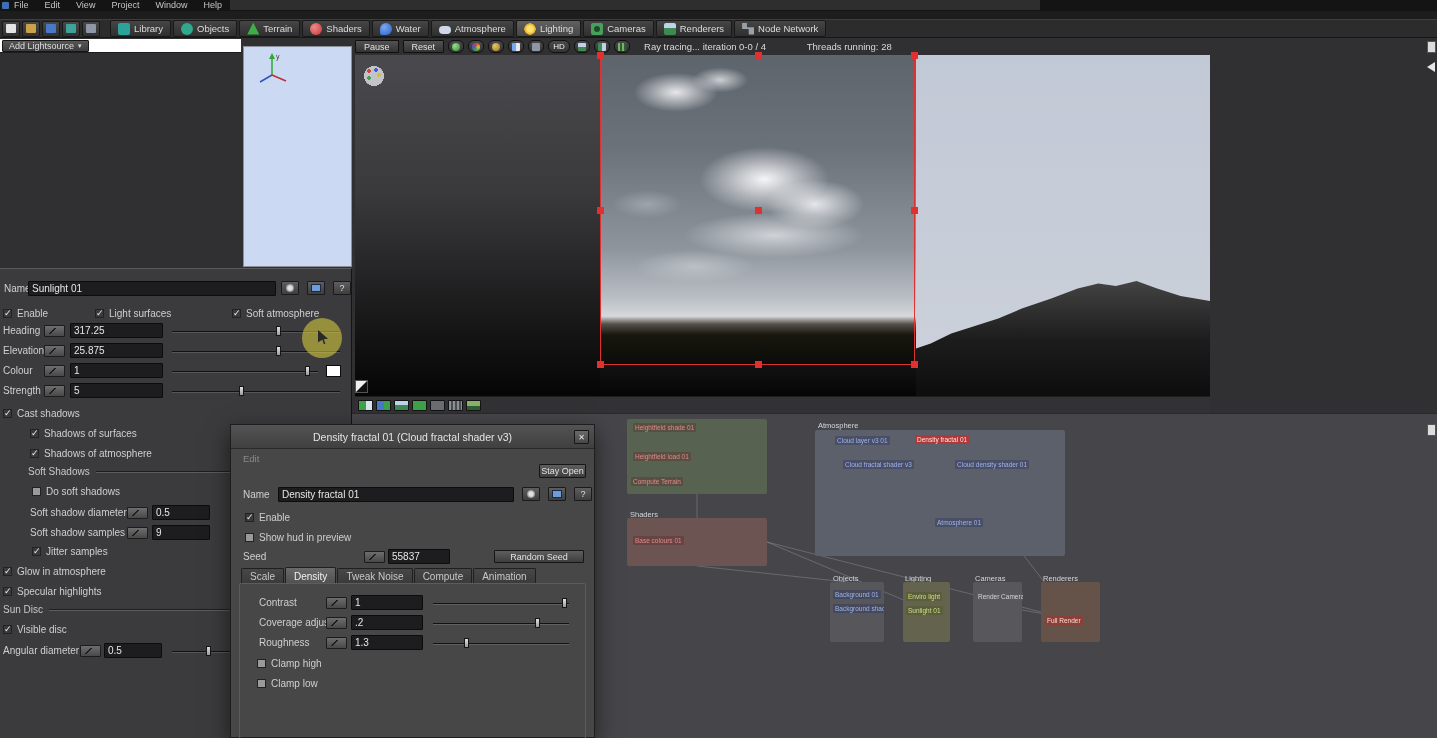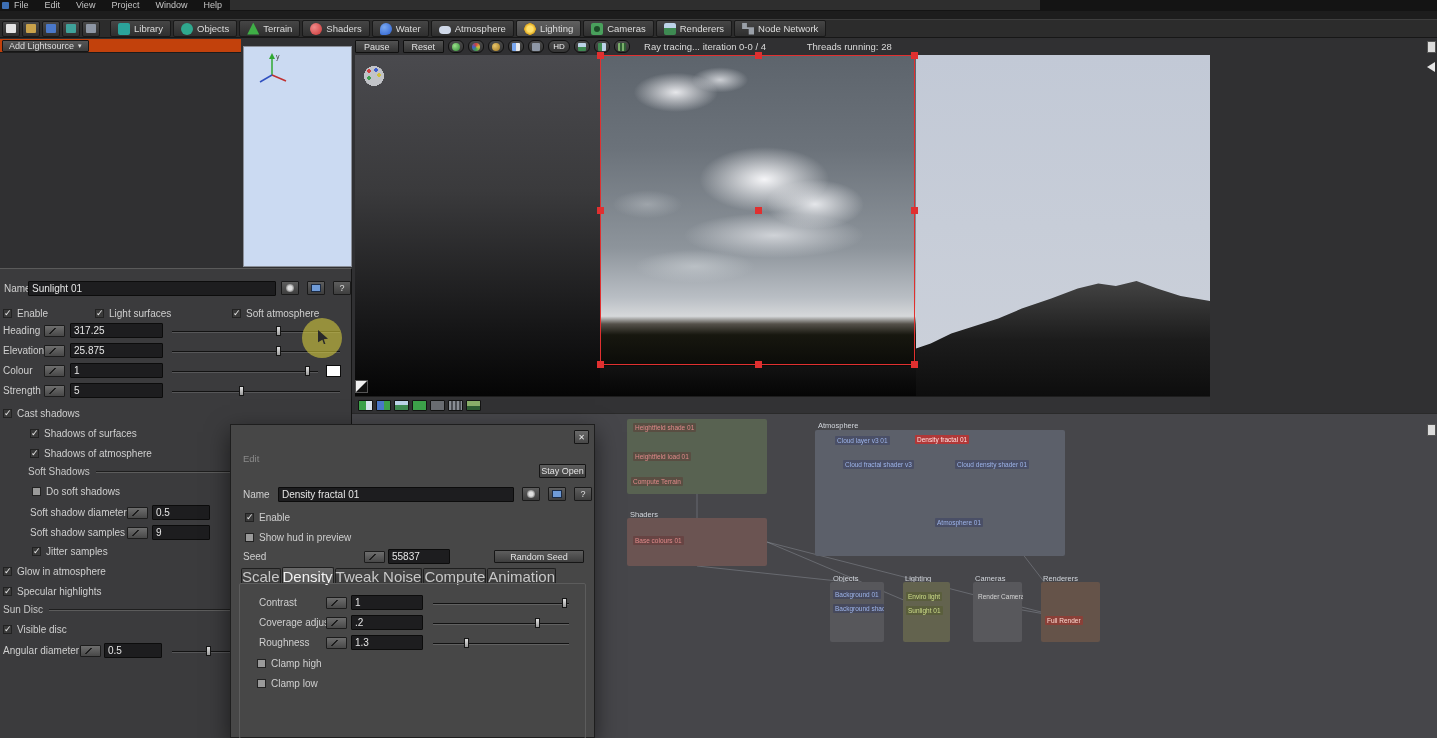--- a/index.html
+++ b/index.html
@@ -36,21 +36,21 @@
 
   
   #renderbar{position:absolute;left:355px;top:39px;width:1060px;height:15px;display:flex;align-items:center;gap:4px}
   .rbtn{height:13px;padding:0 8px;font-size:9px;color:#e2e2e2;background:linear-gradient(#525252,#333);border:1px solid #101010;display:flex;align-items:center;border-radius:1px}
   .ricon{width:16px;height:13px;border:1px solid #101010;background:linear-gradient(#4a4a4a,#343434);display:flex;align-items:center;justify-content:center;border-radius:6px}
   .rdot{width:8px;height:8px;border-radius:50%}
   #render-status{font-size:9.5px;color:#dadada;margin-left:10px;white-space:nowrap}
   #render-status .th{margin-left:38px}
 
   
-  #lights-header{position:absolute;left:0;top:39px;width:241px;height:14px;background:#c2410c;border-bottom:1px solid #1c1c1c}
+  #lights-header{position:absolute;left:0;top:39px;width:241px;height:14px;background:#ffffff;border-bottom:1px solid #1c1c1c}
   #add-light-btn{position:absolute;left:2px;top:1px;height:12px;padding:0 6px;background:linear-gradient(#575757,#3c3c3c);border:1px solid #161616;font-size:9px;color:#ddd;display:flex;align-items:center;gap:4px;border-radius:1px}
   #lights-list{position:absolute;left:0;top:53px;width:241px;height:215px;background:#232325;border-right:1px solid #101010;padding-top:3px}
   .light-item{display:flex;align-items:center;gap:4px;height:12px;padding-left:5px;font-size:9.5px;color:#b8b8b8}
   .sun-ico{width:9px;height:9px;border-radius:50%;background:radial-gradient(circle,#ffd65a 35%,#c87820 70%,transparent 72%);flex:0 0 auto}
 
   
   #preview3d{position:absolute;left:243px;top:46px;width:109px;height:221px;background:#cbdaf2;border:1px solid #8a8f99}
 
   
   #viewport{position:absolute;left:355px;top:55px;width:855px;height:341px;background:#2a2a2c}
@@ -124,21 +124,21 @@
   .gearico{width:8px;height:8px;border-radius:50%;background:radial-gradient(circle,#e0e0e0 35%,#8a8a8a 70%)}
   .swatch{top:2px;width:15px;height:12px;background:#ffffff;border:1px solid #0c0c0c}
 
   
   #dialog{position:absolute;left:230px;top:424px;width:365px;height:314px;background:#474747;border:1px solid #1e1e1e;box-shadow:0 8px 22px rgba(0,0,0,.55);z-index:30}
   #dlg-title{position:absolute;left:0;top:0;width:100%;height:24px;background:linear-gradient(#535353,#404040);border-bottom:1px solid #2a2a2a;display:flex;align-items:center;justify-content:center;font-size:10.5px;color:#e4e4e4}
   #dlg-close{position:absolute;right:5px;top:5px;width:15px;height:14px;background:linear-gradient(#6a6a6a,#484848);border:1px solid #161616;color:#e8e8e8;font-size:8px;display:flex;align-items:center;justify-content:center;border-radius:1px}
   #dlg-edit{position:absolute;left:12px;top:28px;font-size:9.5px;color:#8a8a8a}
   .btn{position:absolute;background:linear-gradient(#5e5e5e,#3e3e3e);border:1px solid #161616;color:#e2e2e2;font-size:9px;display:flex;align-items:center;justify-content:center;border-radius:1px}
   .tabs{position:absolute;left:10px;top:142px;display:flex;align-items:flex-end}
-  .tab{height:16px;padding:0 0;font-size:15px;color:#c8c8c8;background:linear-gradient(#474747,#3a3a3a);border:1px solid #1f1f1f;border-bottom:none;display:flex;align-items:center;margin-right:1px;border-radius:2px 2px 0 0}
+  .tab{height:16px;padding:0 8px;font-size:10px;color:#c8c8c8;background:linear-gradient(#474747,#3a3a3a);border:1px solid #1f1f1f;border-bottom:none;display:flex;align-items:center;margin-right:1px;border-radius:2px 2px 0 0}
   .tab.active{background:linear-gradient(#6a6a6a,#4f4f4f);color:#f2f2f2;height:17px}
   #dlg-content{position:absolute;left:8px;right:8px;top:158px;bottom:-2px;border:1px solid #5c5c5c;border-radius:2px}
 
   
   #cursor-highlight{position:absolute;left:302px;top:318px;width:40px;height:40px;border-radius:50%;background:rgba(225,215,60,.55);z-index:40}
   #cursor-arrow{position:absolute;left:16px;top:12px;width:10px;height:14px;background:#2a2a2a;clip-path:polygon(0 0,100% 62%,58% 66%,74% 100%,58% 100%,44% 70%,0 88%)}
   .edge-handle{position:absolute;width:9px;height:12px;background:#dcdcdc;border:1px solid #555}
   #collapse-arrow{position:absolute;left:1427px;top:62px;width:0;height:0;border-top:5px solid transparent;border-bottom:5px solid transparent;border-right:8px solid #e6e6e6}
 </style>
 </head>
@@ -489,20 +489,23 @@
       <span class="fxbtn" style="left:80px"></span>
       <input class="inp" style="left: 104px; width: 58px;" readonly="" value="0.5">
       <span class="slider" style="left:172px;width:58px">
           <span class="track"></span>
           <span class="shandle" style="left:58%"></span>
         </span>
     </div>
   </div>
 
   <div id="dialog">
+    <div id="dlg-title">
+      <span>Density fractal 01 (Cloud fractal shader v3)</span>
+    </div>
     <span id="dlg-close">✕</span>
     <span id="dlg-edit">Edit</span>
     <span class="btn" style="left:308px;top:39px;width:47px;height:14px">Stay Open</span>
 
     <div class="prow" style="top:62px">
       <span class="plbl" style="left:12px">Name</span>
       <input class="inp" style="left: 47px; width: 236px;" readonly="" value="Density fractal 01">
       <span class="mini-btn" style="left:291px">
           <span class="gearico"></span>
         </span>

